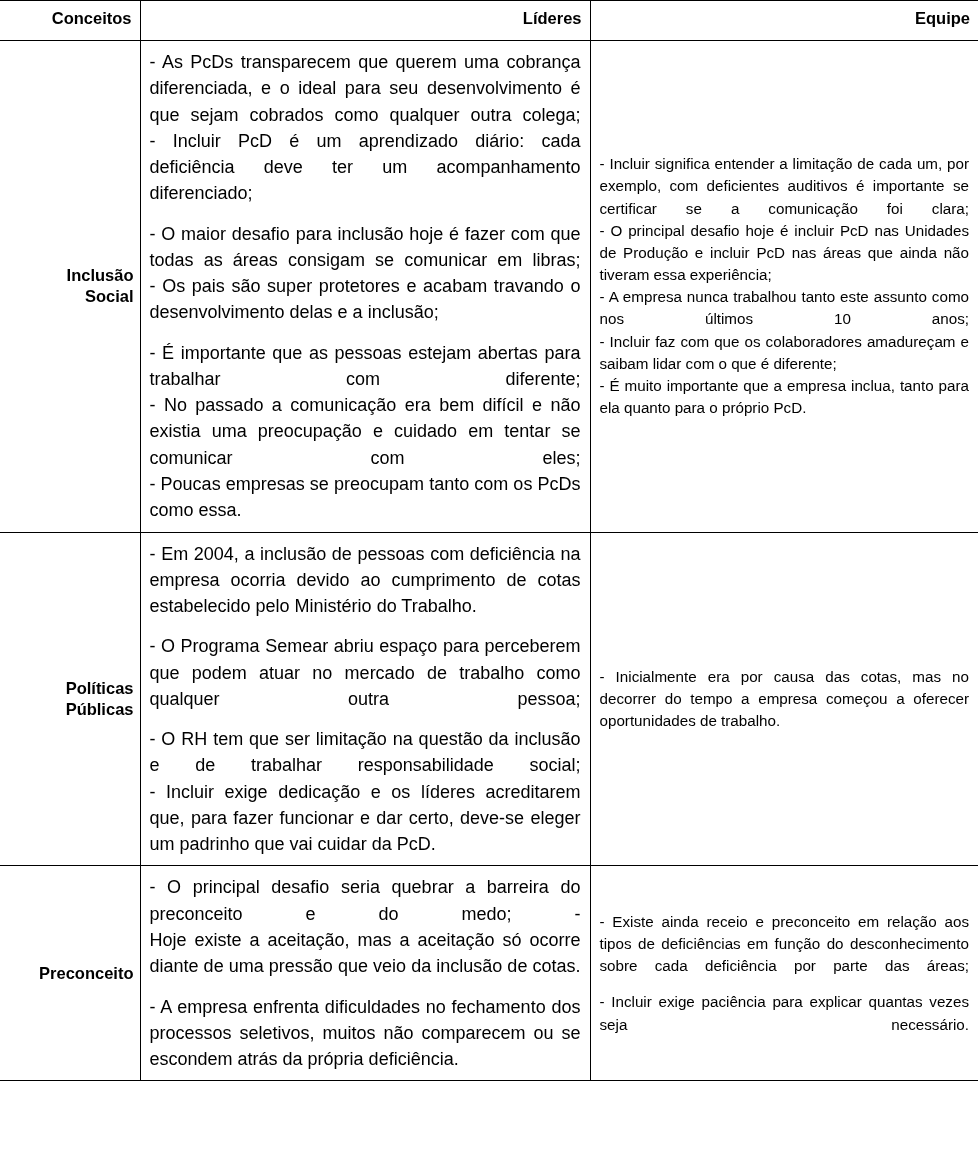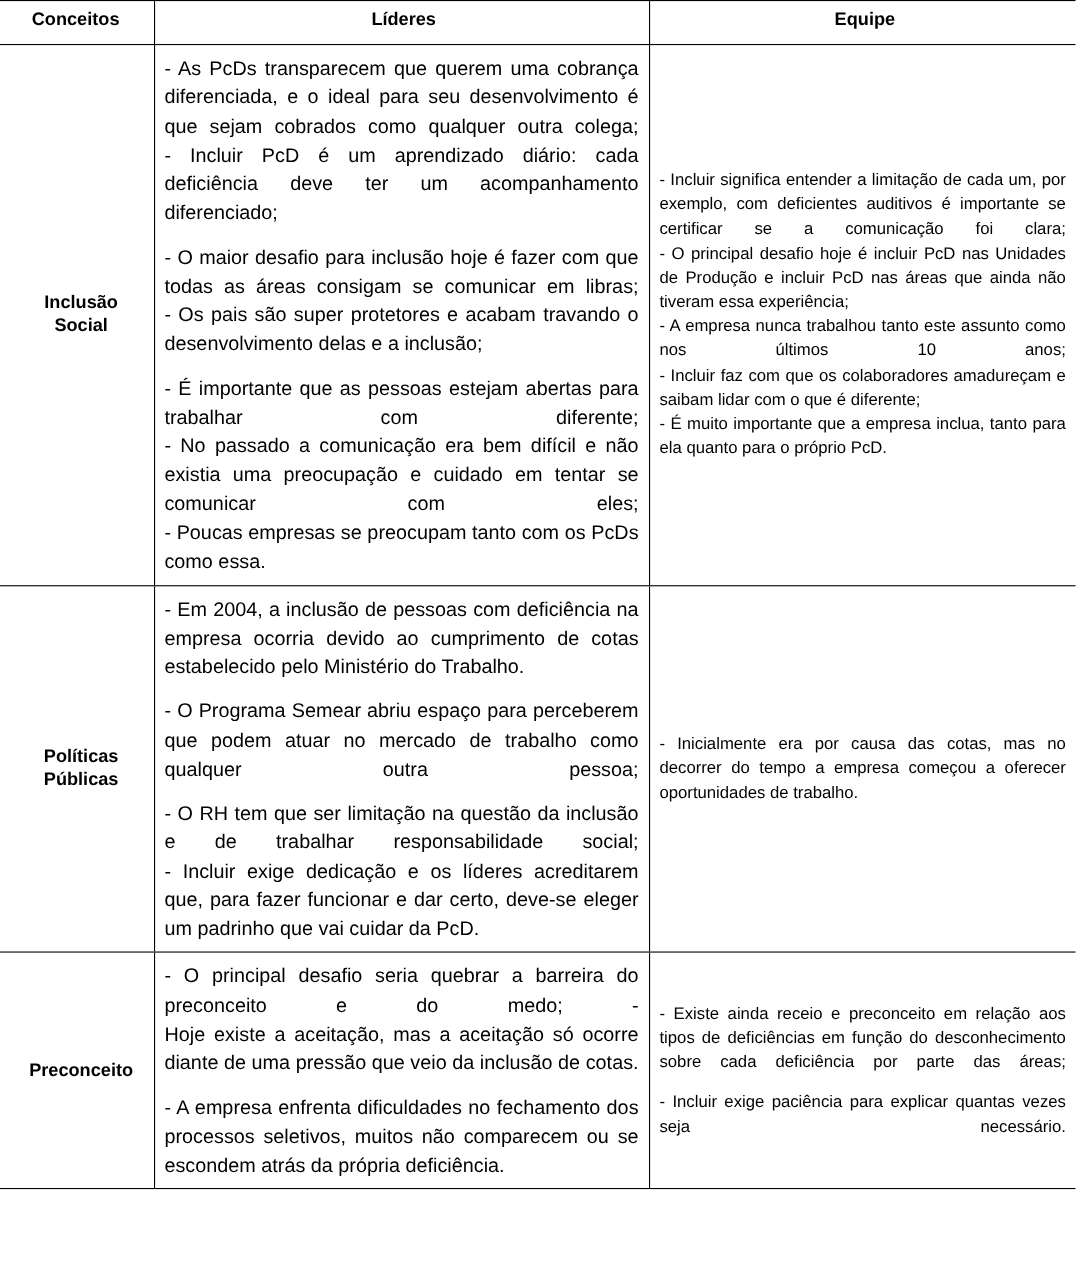--- a/index.html
+++ b/index.html
@@ -32,21 +32,21 @@
   }
 
   col.c-conceitos { width: 140px; }
   col.c-lideres   { width: 450px; }
   col.c-equipe    { width: 388px; }
 
   
   thead th {
     font-size: 16.5px;
     font-weight: bold;
-    text-align: center;
+    text-align: right;
     vertical-align: top;
     padding: 8px 8px 12px 8px;
     border-top: 1.6px solid #000;
     border-bottom: 1.6px solid #000;
     background: #ffffff;
     letter-spacing: 0px;
   }
   thead th.col-conceitos { padding-left: 6px; }
   thead th.col-lideres,
   thead th.col-equipe { border-left: 1.1px solid #000; padding-left: 12px; }
@@ -57,21 +57,21 @@
     border-bottom: 1.6px solid #000;
     background: #ffffff;
   }
   tbody tr:last-child td { border-bottom: 1.6px solid #000; }
 
   td.cell-conceito {
     font-size: 16.5px;
     font-weight: bold;
     line-height: 1.28;
     padding: 6px 6px 6px 14px;
-    text-align: center;
+    text-align: right;
     vertical-align: middle;
     white-space: pre-line;
   }
 
   td.cell-lideres,
   td.cell-equipe {
     border-left: 1.1px solid #000;
     padding: 8px 9px 8px 9px;
     font-size: 18px;
     line-height: 1.46;

